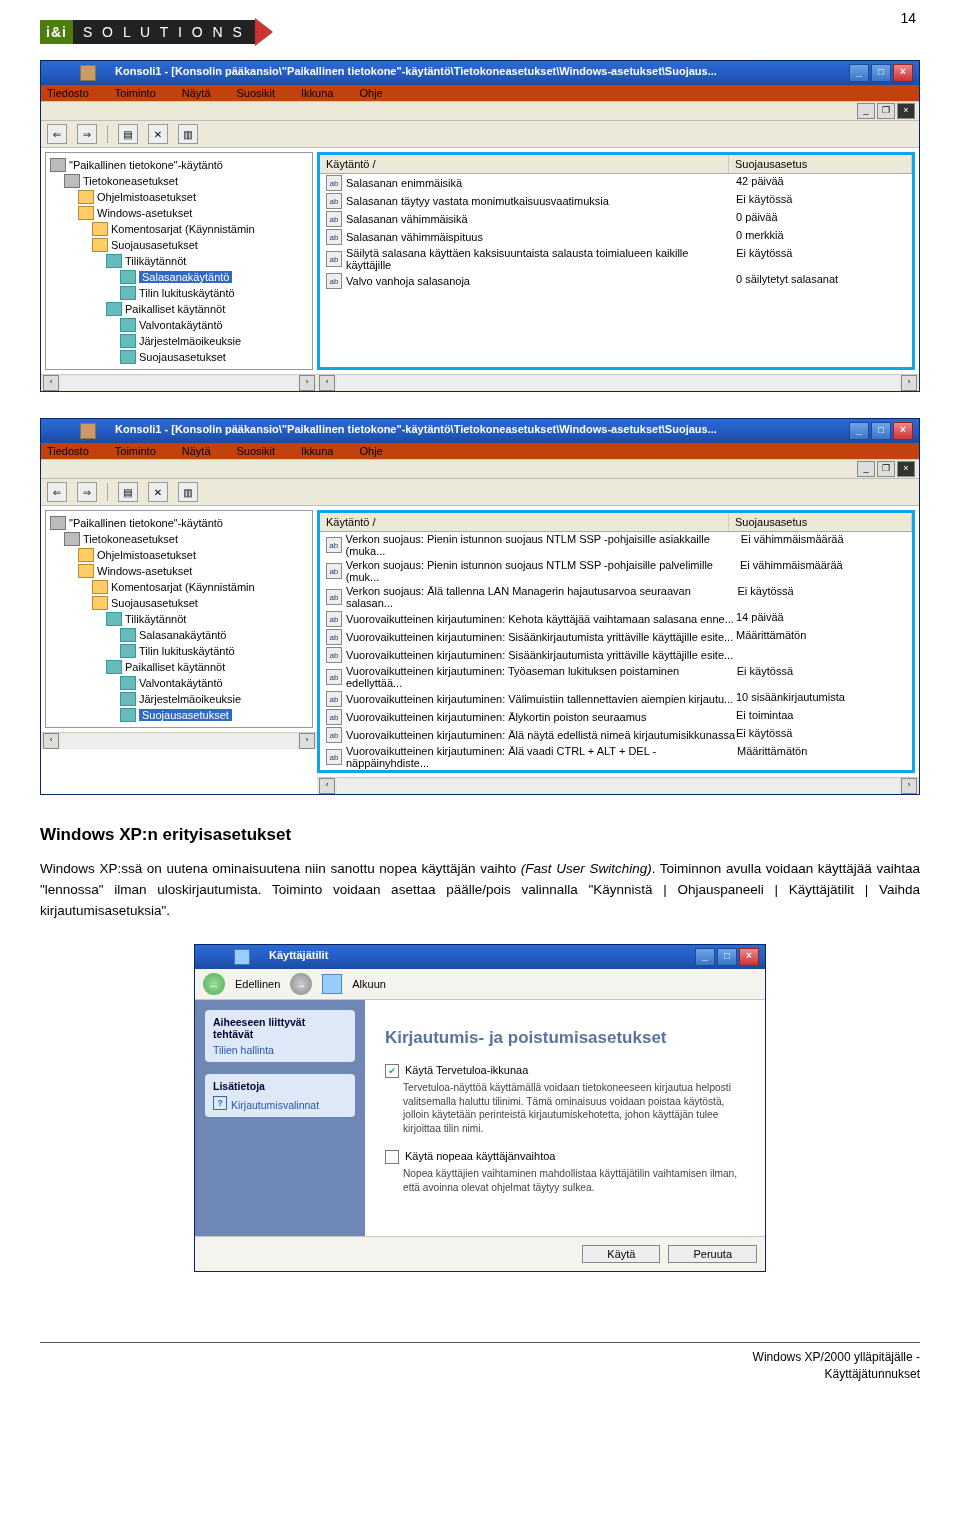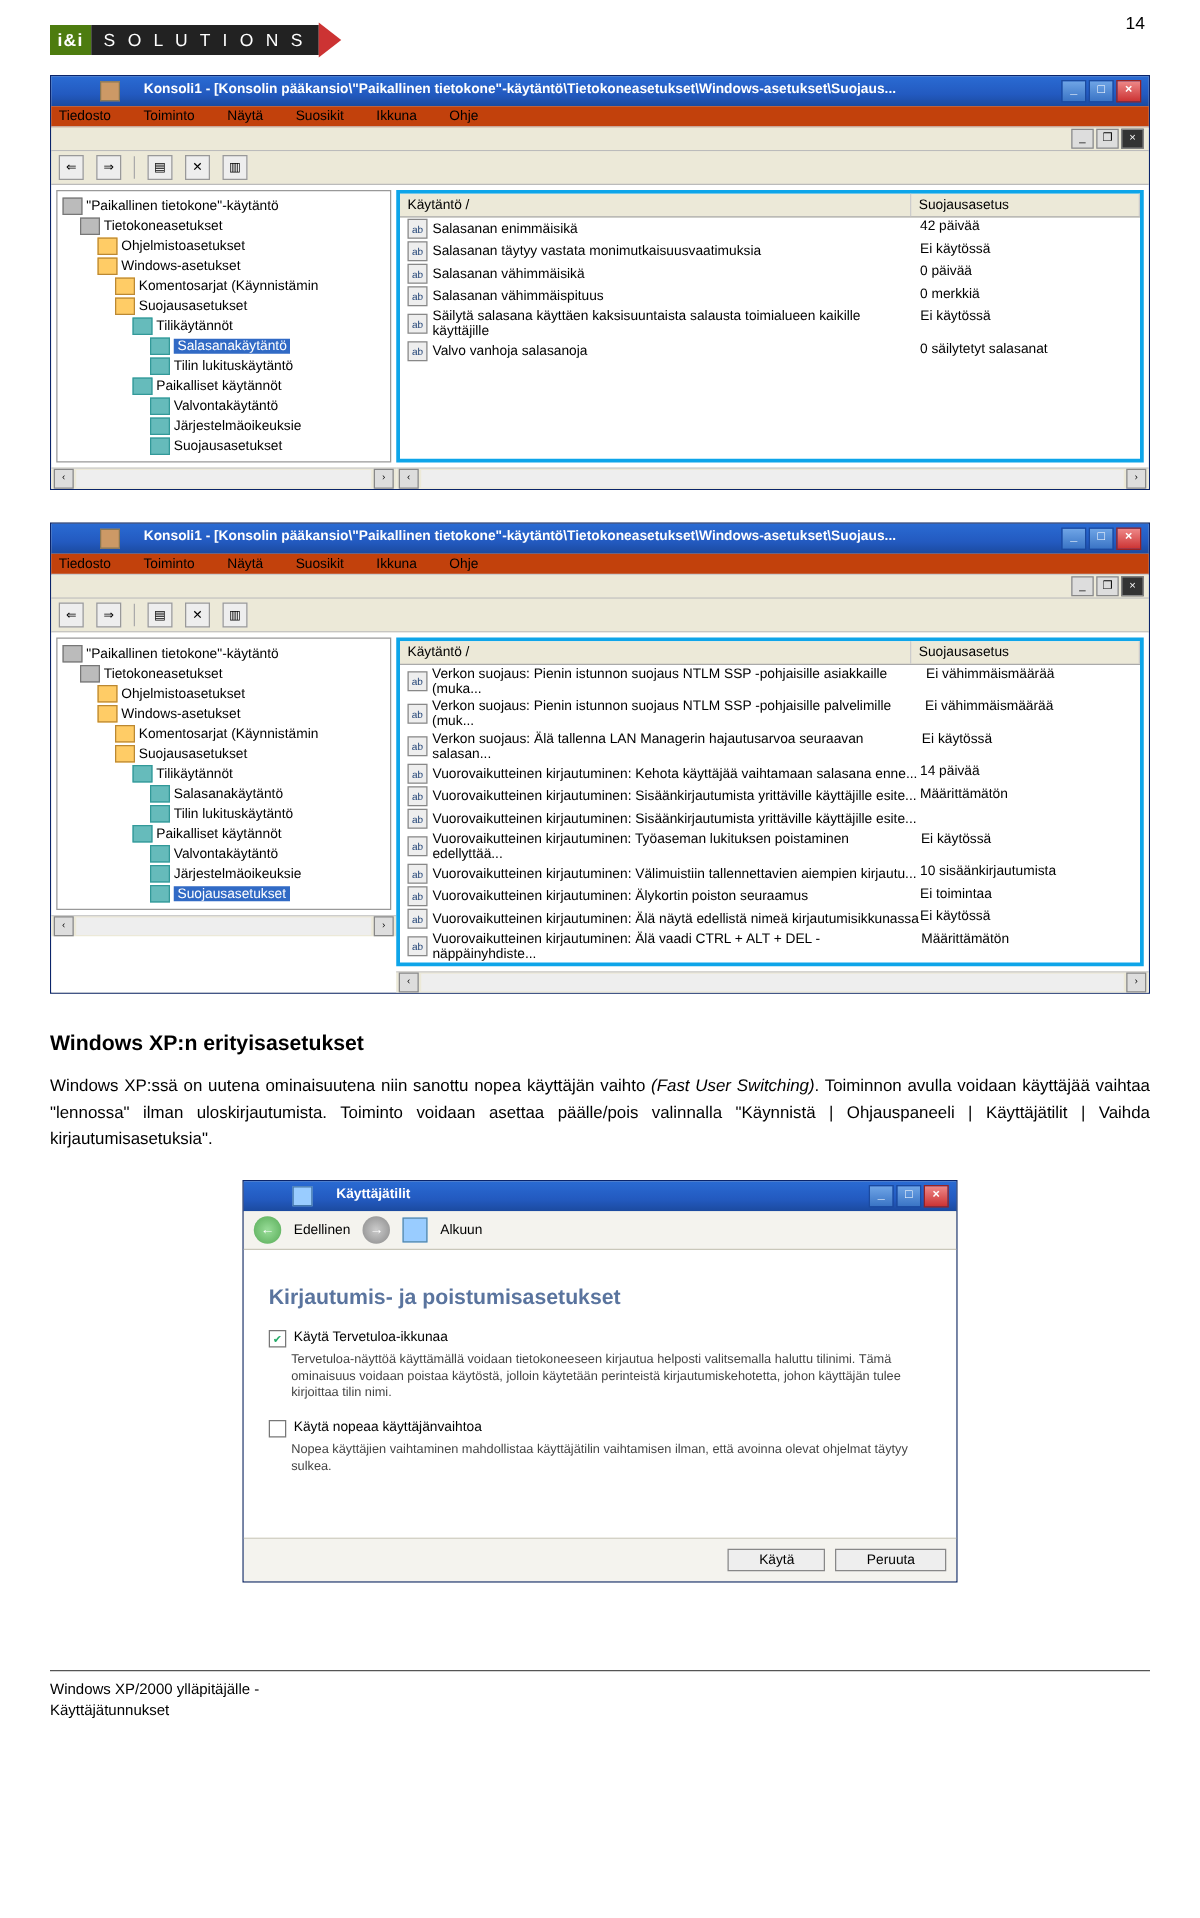--- a/index.html
+++ b/index.html
@@ -138,21 +138,21 @@
   .ua-main{flex:1;padding:28px 20px;background:#fff;}
   .ua-h{font-size:17px;font-weight:bold;color:#5a749e;margin-bottom:16px;}
   .ua-check{display:flex;gap:6px;align-items:flex-start;margin-bottom:3px;}
   .ua-cb{width:12px;height:12px;border:1px solid #777;background:#fff;display:inline-flex;align-items:center;justify-content:center;font-size:9px;color:#2a6;}
   .ua-label{font-weight:normal;font-size:11px;}
   .ua-desc{font-size:10.2px;color:#444;margin:0 0 14px 18px;line-height:1.35;}
   .ua-buttons{display:flex;justify-content:flex-end;gap:8px;padding:8px;background:#f4f3ee;border-top:1px solid #c9c7ba;}
   .ua-btn{border:1px solid #888;background:#eee;padding:2px 24px;font-size:11px;}
 
   
-  .footer{margin-top:70px;border-top:1px solid #555;padding-top:6px;font-size:12px;line-height:1.4;}
+  .footer{margin-top:70px;border-top:1px solid #555;padding-top:6px;font-size:12px;line-height:1.4;text-align:right;}
 </style>
 </head>
 <body>
 
 <div class="page">
   <div class="logo-bar">
     <span class="logo-box">i&amp;i</span>
     <span class="logo-sol">S O L U T I O N S</span>
     <span class="logo-tri"></span>
   </div>
@@ -521,20 +521,33 @@
       </div>
     </div>
     <div class="ua-top">
       <span class="ua-back-btn">←</span>
       <span>Edellinen</span>
       <span class="ua-back-btn" style="background:radial-gradient(#ccc,#888)">→</span>
       <span style="width:18px;height:18px;background:#9cf;border:1px solid #58a;display:inline-block"></span>
       <span>Alkuun</span>
     </div>
     <div class="ua-body">
+      <div class="ua-side">
+        <div class="ua-sidebox">
+          <div class="h">Aiheeseen liittyvät tehtävät</div>
+          <div class="lnk">Tilien hallinta</div>
+        </div>
+        <div class="ua-sidebox">
+          <div class="h">Lisätietoja</div>
+          <div style="display:flex;align-items:center;gap:4px;">
+            <span style="width:12px;height:12px;border:1px solid #36a;color:#36a;display:inline-flex;align-items:center;justify-content:center;font-size:9px;font-weight:bold;">?</span>
+            <span class="lnk">Kirjautumisvalinnat</span>
+          </div>
+        </div>
+      </div>
       <div class="ua-main">
         <div class="ua-h">Kirjautumis- ja poistumisasetukset</div>
         <div class="ua-check">
           <span class="ua-cb">✔</span>
           <span class="ua-label">Käytä Tervetuloa-ikkunaa</span>
         </div>
         <div class="ua-desc">Tervetuloa-näyttöä käyttämällä voidaan tietokoneeseen kirjautua helposti valitsemalla haluttu tilinimi. Tämä ominaisuus voidaan poistaa käytöstä, jolloin käytetään perinteistä kirjautumiskehotetta, johon käyttäjän tulee kirjoittaa tilin nimi.</div>
         <div class="ua-check">
           <span class="ua-cb"></span>
           <span class="ua-label">Käytä nopeaa käyttäjänvaihtoa</span>

